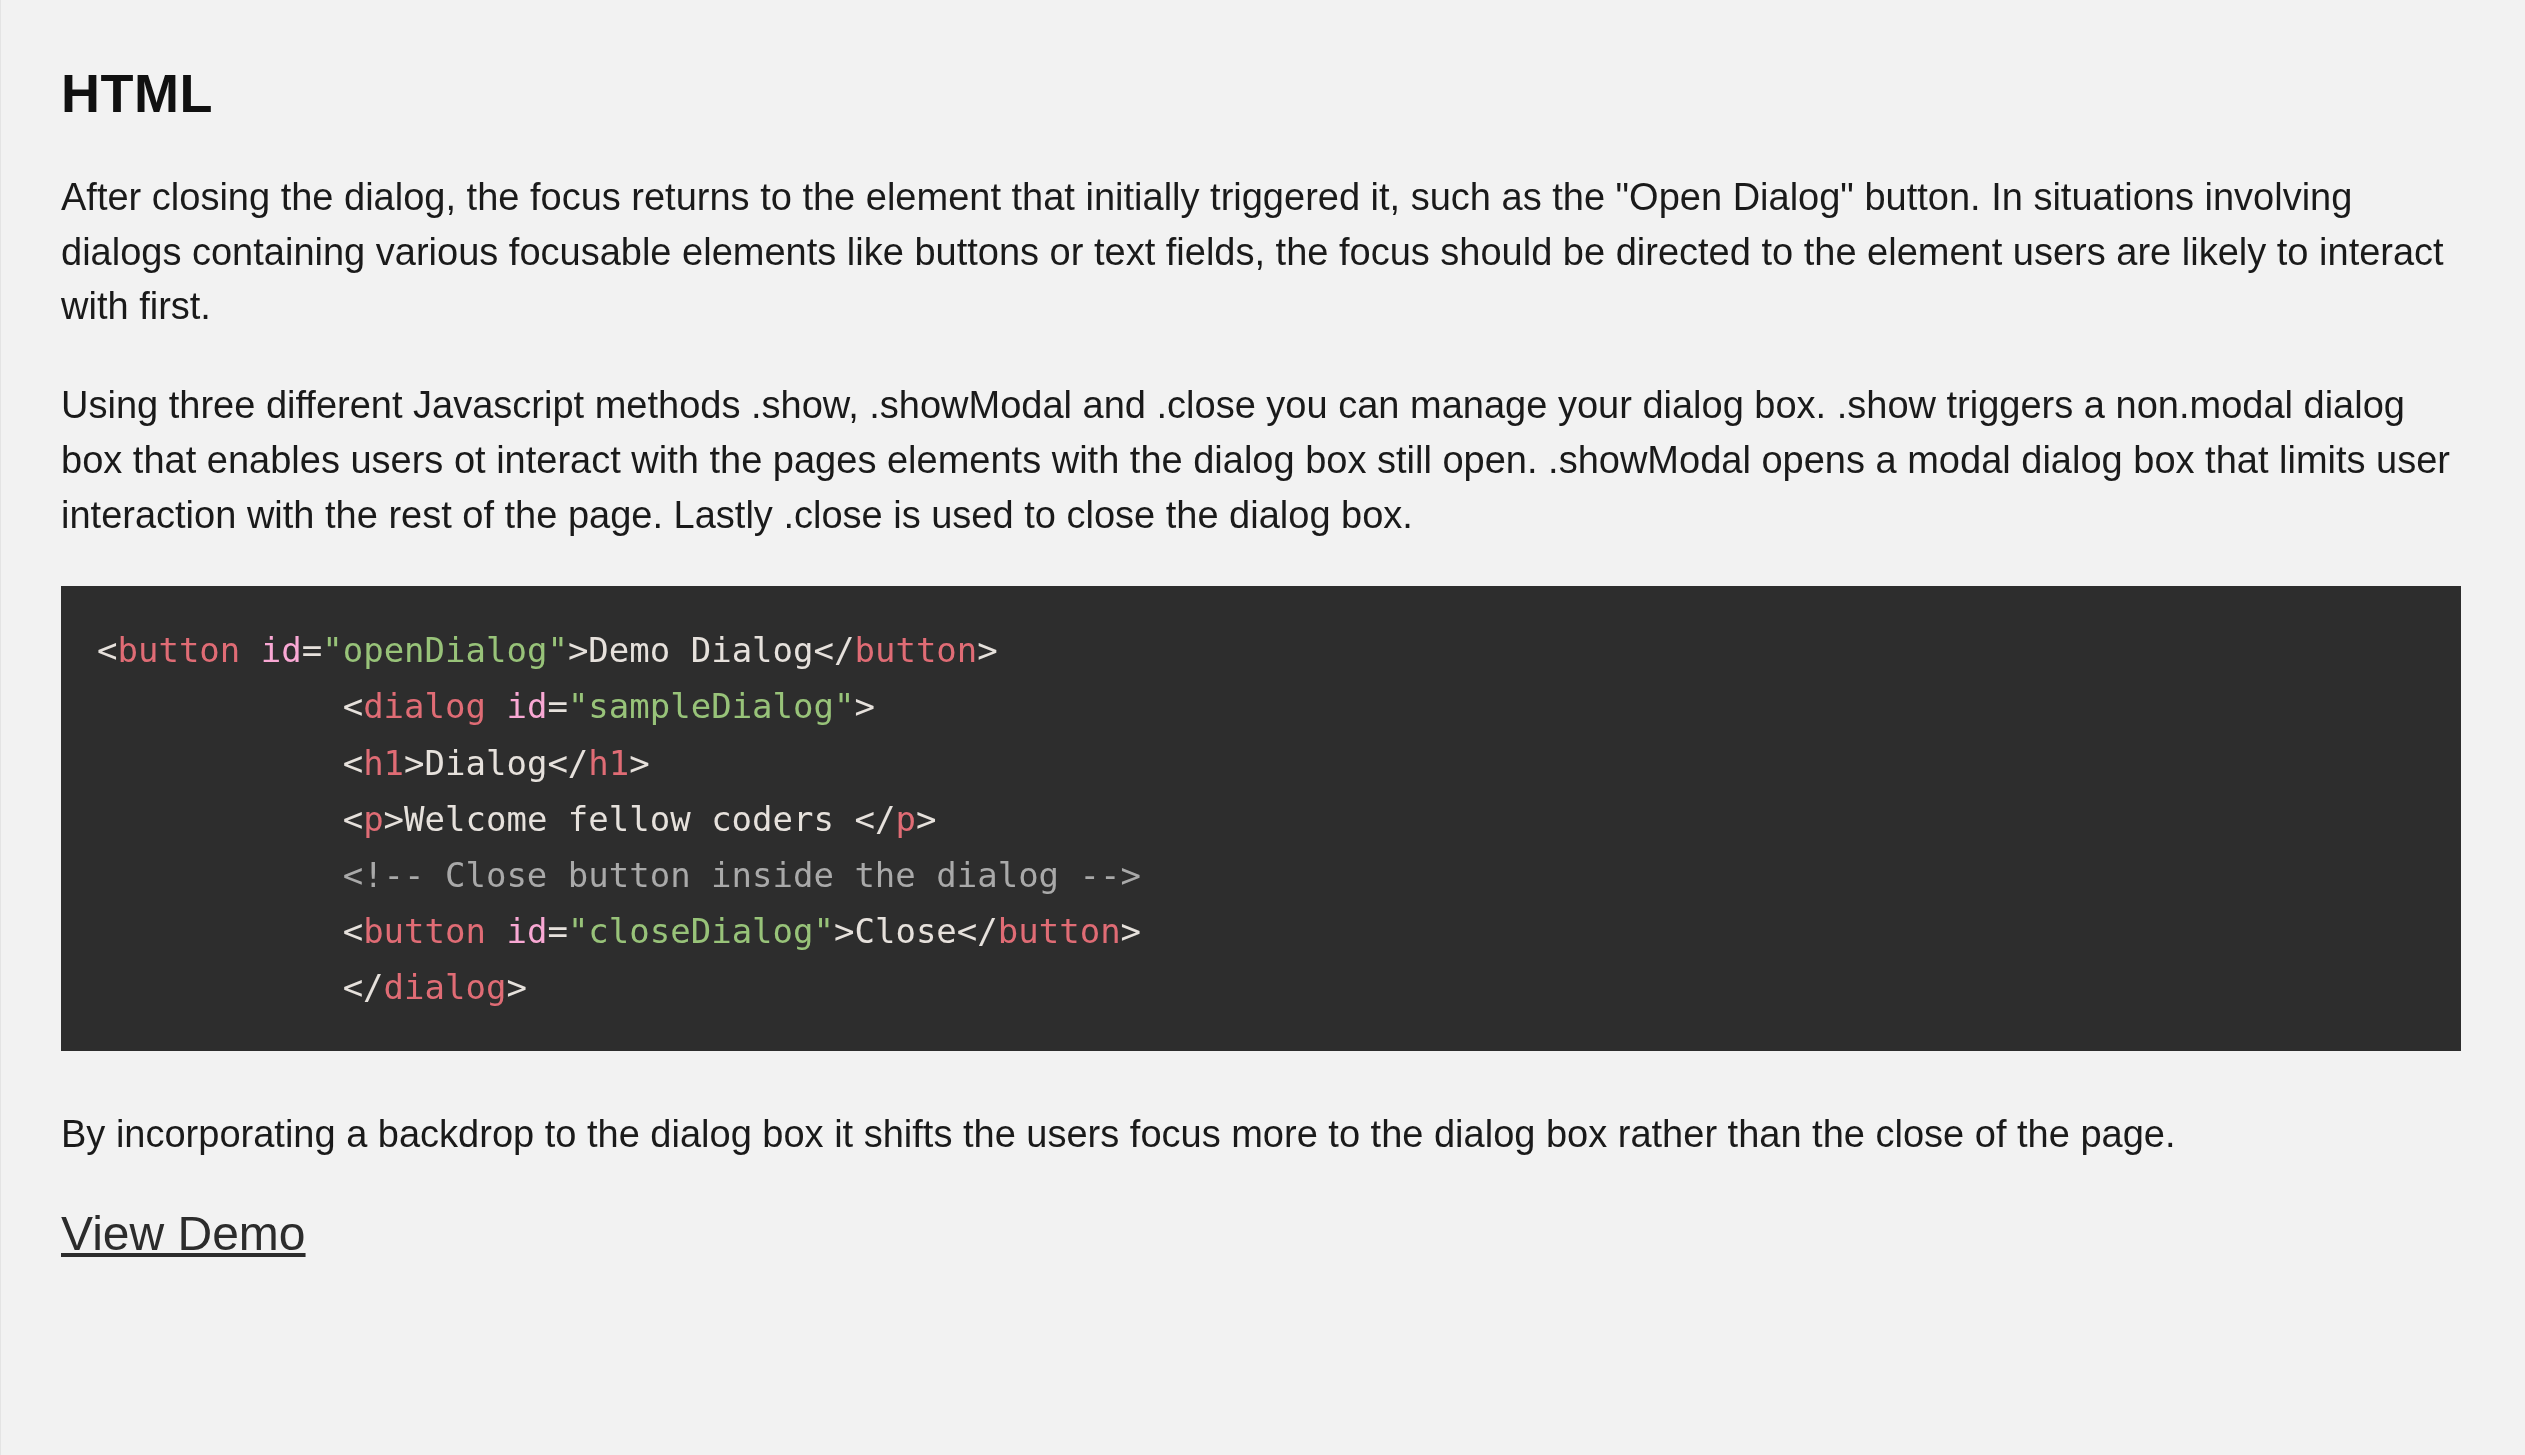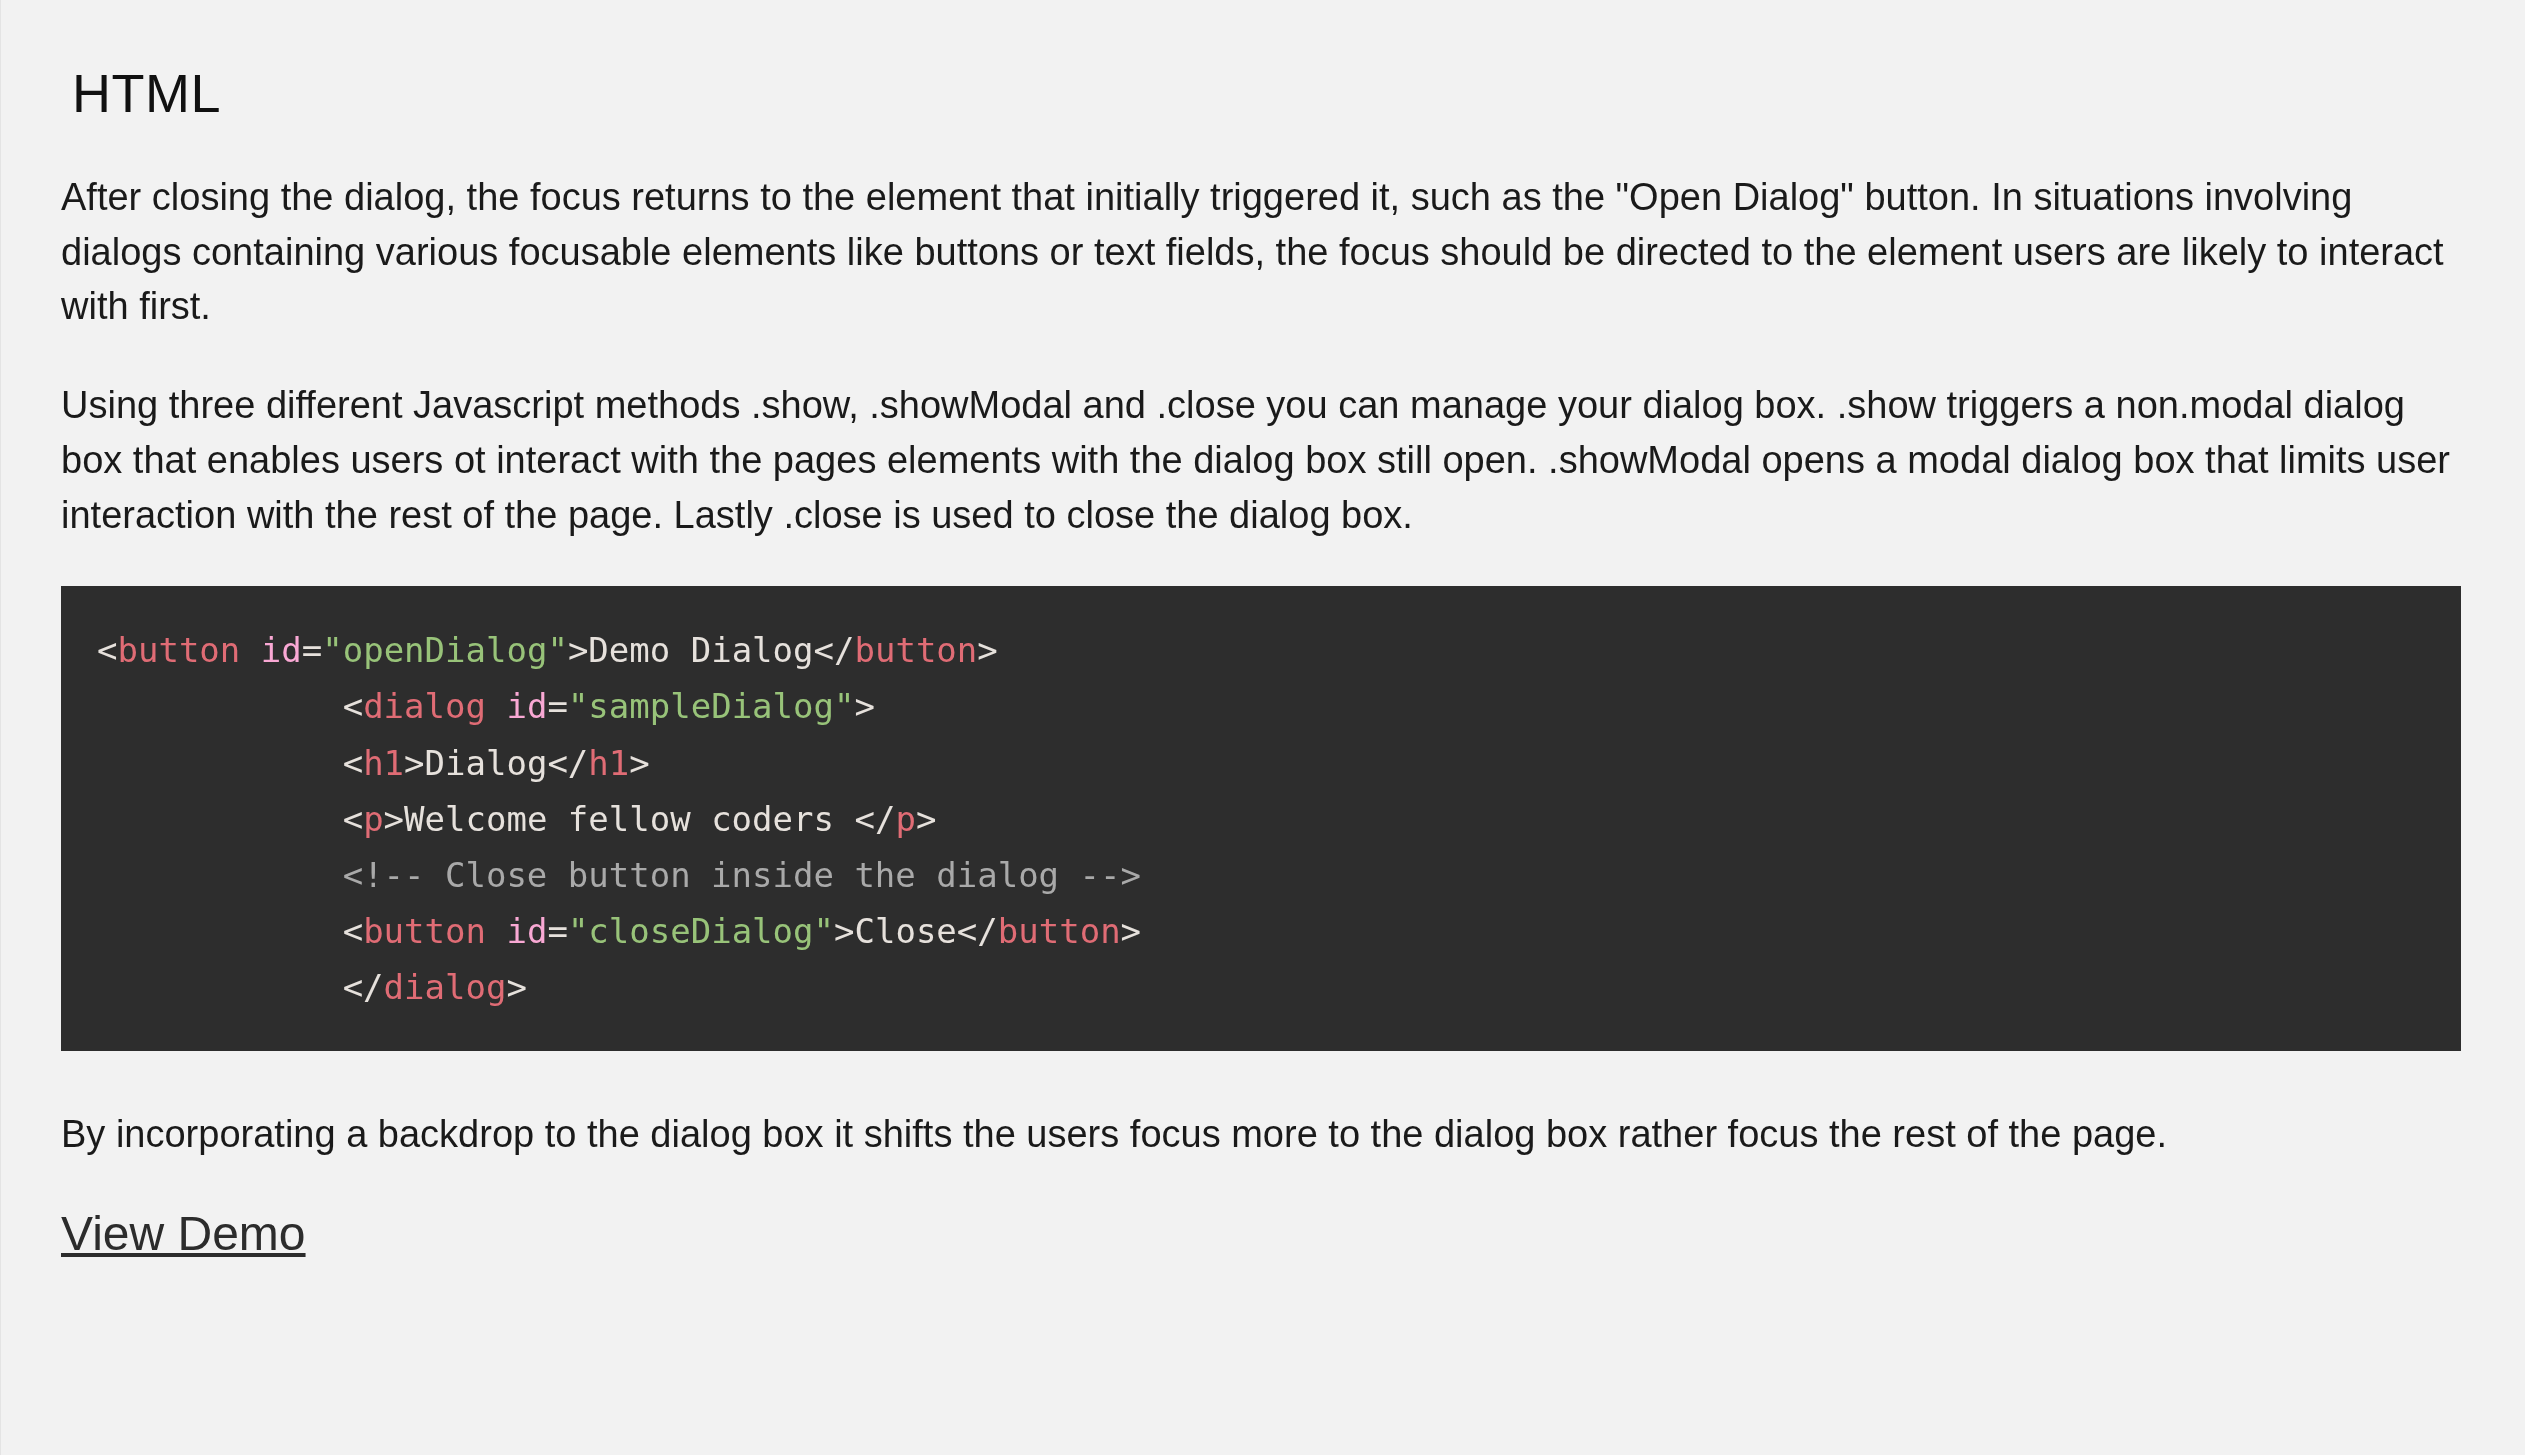--- a/index.html
+++ b/index.html
@@ -16,22 +16,22 @@
     padding: 0;
     background: #f2f2f2;
     border-left: 1px solid #e4e4e4;
   }
   .content {
     padding: 62px 60px 60px 60px;
     max-width: 2400px;
   }
   h2.section-heading {
     font-size: 54px;
-    font-weight: 400;
-    margin: 0 0 46px 11px;
+    font-weight: 700;
+    margin: 0 0 46px 0;
     letter-spacing: 0.5px;
     color: #111;
   }
   p.body-text {
     font-size: 38px;
     line-height: 1.44;
     margin: 0 0 44px 0;
     color: #1a1a1a;
   }
   pre.code-block {
@@ -72,18 +72,18 @@
 
     <pre class="code-block"><span class="tok-angle">&lt;</span><span class="tok-tag">button</span> <span class="tok-attr">id</span><span class="tok-eq">=</span><span class="tok-str">"openDialog"</span><span class="tok-angle">&gt;</span><span class="tok-text">Demo Dialog</span><span class="tok-angle">&lt;/</span><span class="tok-tag">button</span><span class="tok-angle">&gt;</span>
             <span class="tok-angle">&lt;</span><span class="tok-tag">dialog</span> <span class="tok-attr">id</span><span class="tok-eq">=</span><span class="tok-str">"sampleDialog"</span><span class="tok-angle">&gt;</span>
             <span class="tok-angle">&lt;</span><span class="tok-tag">h1</span><span class="tok-angle">&gt;</span><span class="tok-text">Dialog</span><span class="tok-angle">&lt;/</span><span class="tok-tag">h1</span><span class="tok-angle">&gt;</span>
             <span class="tok-angle">&lt;</span><span class="tok-tag">p</span><span class="tok-angle">&gt;</span><span class="tok-text">Welcome fellow coders </span><span class="tok-angle">&lt;/</span><span class="tok-tag">p</span><span class="tok-angle">&gt;</span>
             <span class="tok-comment">&lt;!-- Close button inside the dialog --&gt;</span>
             <span class="tok-angle">&lt;</span><span class="tok-tag">button</span> <span class="tok-attr">id</span><span class="tok-eq">=</span><span class="tok-str">"closeDialog"</span><span class="tok-angle">&gt;</span><span class="tok-text">Close</span><span class="tok-angle">&lt;/</span><span class="tok-tag">button</span><span class="tok-angle">&gt;</span>
             <span class="tok-angle">&lt;/</span><span class="tok-tag">dialog</span><span class="tok-angle">&gt;</span></pre>
 
 
-    <p class="body-text">By incorporating a backdrop to the dialog box it shifts the users focus more to the dialog box rather focus the rest of the page.</p>
+    <p class="body-text">By incorporating a backdrop to the dialog box it shifts the users focus more to the dialog box rather than the close of the page.</p>
 
     <a class="demo-link" href="#">View Demo</a>
 
   </div>
 </div>
 
 </body></html>

